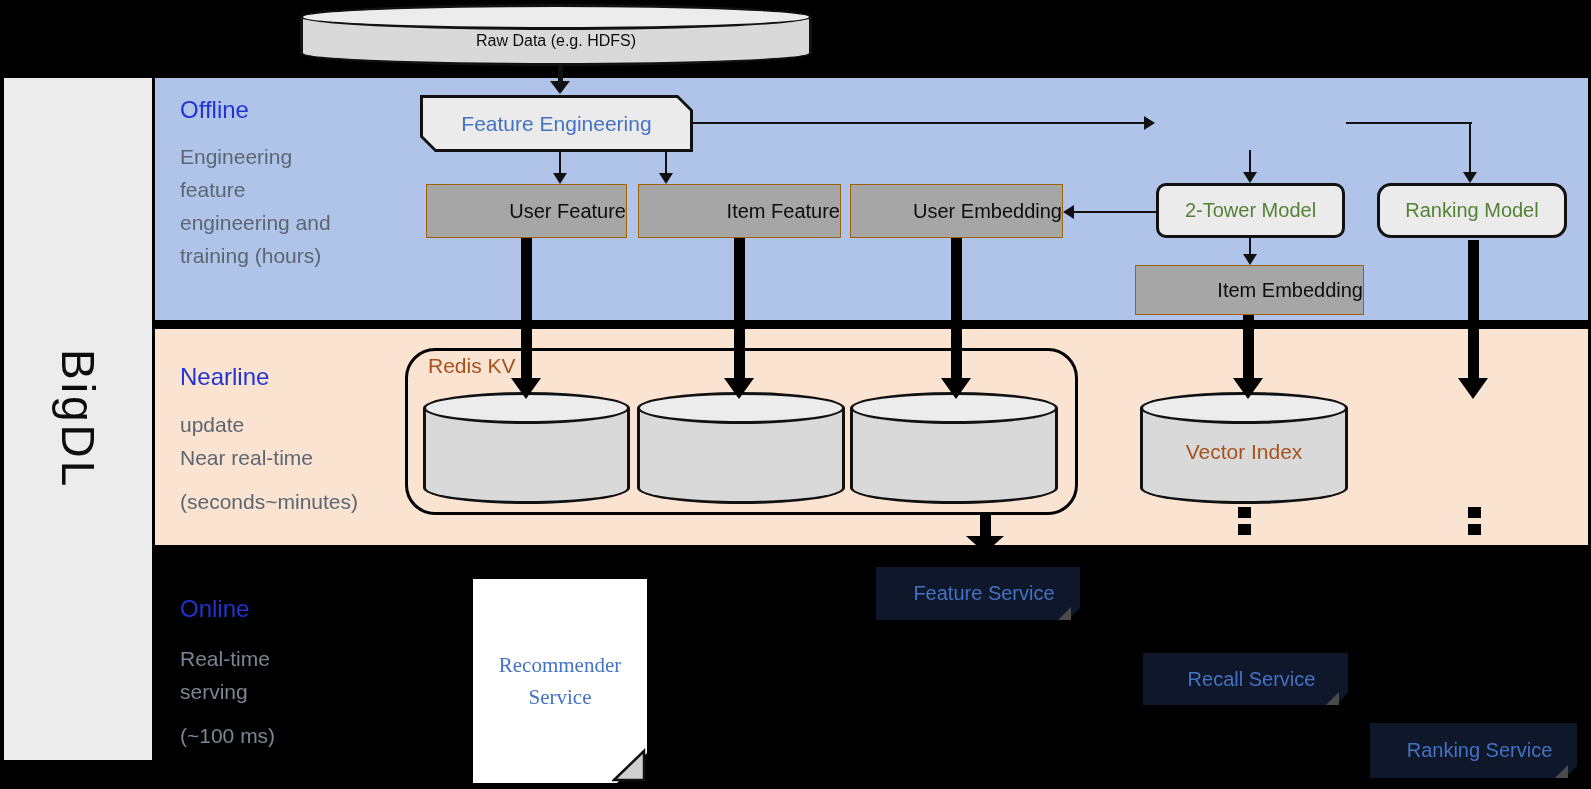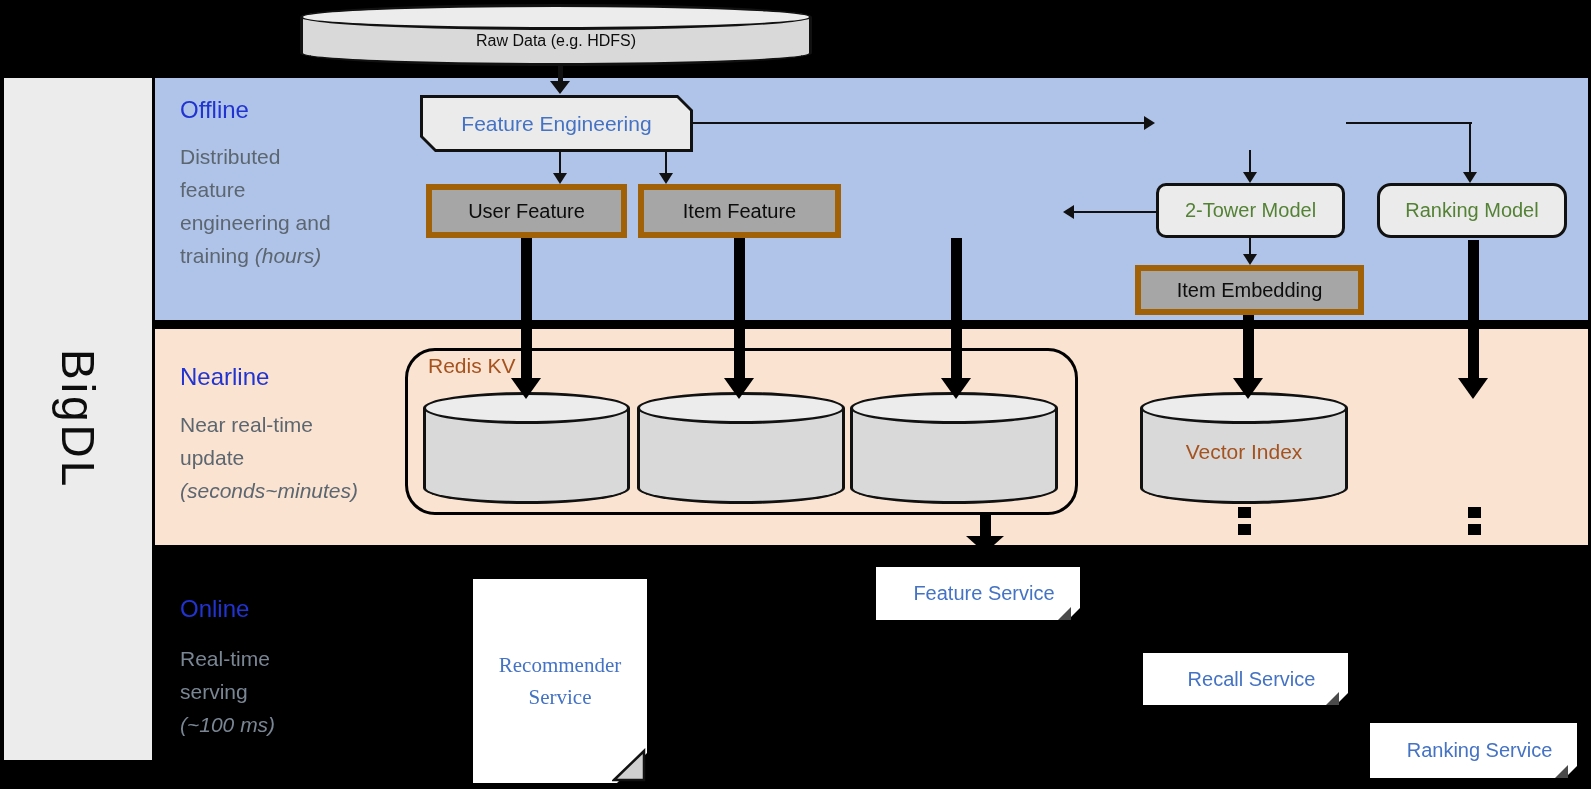--- a/index.html
+++ b/index.html
@@ -14,24 +14,24 @@
   .band-blue{top:78px;height:242px;background:#AFC4E8;}
   .band-peach{top:329px;height:216px;background:#FAE3D1;}
   
   .sidebar{position:absolute;left:4px;top:78px;width:148px;height:682px;background:#ECECEC;
     display:flex;align-items:center;justify-content:center;}
   .sidebar-text{writing-mode:vertical-rl;font-size:46px;letter-spacing:3px;color:#0d0d0d;}
   
   .sec-title{position:absolute;left:180px;font-size:24px;color:#2133D1;font-weight:500;}
   .sec-sub{position:absolute;left:180px;font-size:21px;line-height:33px;color:#5C6670;}
   .sec-sub.on-black{color:#7A8694;}
-  .it{font-style:italic;}
-  
-  .gbox{position:absolute;background:#A6A6A6;border:6px solid #a16207;
-    display:flex;align-items:center;justify-content:center;font-size:20px;color:#0d0d0d;}
+  .it{margin-top:11px;}
+  
+  .gbox{position:absolute;background:#A6A6A6;border:1px solid #a16207;
+    display:flex;align-items:center;justify-content:flex-end;font-size:20px;color:#0d0d0d;}
   .lbox{position:absolute;background:#EBEBEB;border:3px solid #111;
     display:flex;align-items:center;justify-content:center;font-size:20px;}
   .blue-t{color:#4472C4;}
   .green-t{color:#548235;}
   .brown-t{color:#A5521E;}
   
   .card-outer{position:absolute;background:#111;
     clip-path:polygon(0 0,calc(100% - 15px) 0,100% 15px,100% 100%,15px 100%,0 calc(100% - 15px));}
   .card-inner{position:absolute;left:3px;top:3px;right:3px;bottom:3px;background:#EBEBEB;
     clip-path:polygon(0 0,calc(100% - 13px) 0,100% 13px,100% 100%,13px 100%,0 calc(100% - 13px));
@@ -54,21 +54,21 @@
   .tri-down-L{border-left:15px solid transparent;border-right:15px solid transparent;border-top:21px solid #000;}
   .tri-down-XL{border-left:19px solid transparent;border-right:19px solid transparent;border-top:17px solid #000;}
   .tri-right-s{border-top:7px solid transparent;border-bottom:7px solid transparent;border-left:11px solid #111;}
   .tri-left-s{border-top:7px solid transparent;border-bottom:7px solid transparent;border-right:11px solid #111;}
   .sq{position:absolute;width:13px;height:11px;background:#000;}
   
   .redis-box{position:absolute;left:405px;top:348px;width:673px;height:167px;
     border:3.5px solid #000;border-radius:30px;}
   .redis-label{position:absolute;left:428px;top:354px;font-size:21px;}
   
-  .svc{position:absolute;background:#ffffff;display:flex;align-items:center;justify-content:center;
+  .svc{position:absolute;background:#0f172a;display:flex;align-items:center;justify-content:center;
     font-size:20px;clip-path:polygon(0 0,100% 0,100% calc(100% - 12px),calc(100% - 12px) 100%,0 100%);padding-left:12px;}
   .svc-fold{position:absolute;width:0;height:0;
     border-bottom:13px solid #4a4a4a;border-left:13px solid transparent;}
   .doc{position:absolute;left:473px;top:579px;width:174px;height:204px;background:#fff;
     clip-path:polygon(0 0,100% 0,100% calc(100% - 30px),calc(100% - 30px) 100%,0 100%);
     display:flex;align-items:center;justify-content:center;text-align:center;
     font-size:21px;line-height:32px;padding:0 10px;font-family:Liberation Serif, serif;}
 </style>
 </head>
 <body>
@@ -83,30 +83,30 @@
   </div>
 
   <div class="cylinder" style="left:300px;top:4px;width:512px;height:62px;--ry:13px">
     <div class="cyl-body"></div>
     <div class="cyl-top"></div>
     <div class="cyl-label" style="font-size:16px;color:#0d0d0d;transform:translateY(-18%);">Raw Data (e.g. HDFS)</div>
   </div>
 
   <div class="sec-title" style="top:96px;">Offline</div>
   <div class="sec-sub" style="top:140px;">
-    <div>Distributed</div>
+    <div>Engineering</div>
     <div>feature</div>
     <div>engineering and</div>
     <div><span>training </span><span class="it">(hours)</span></div>
   </div>
 
   <div class="sec-title" style="top:363px;">Nearline</div>
   <div class="sec-sub" style="top:408px;">
+    <div>update</div>
     <div>Near real-time</div>
-    <div>update</div>
     <div class="it">(seconds~minutes)</div>
   </div>
 
   <div class="sec-title" style="top:595px;">Online</div>
   <div class="sec-sub on-black" style="top:642px;">
     <div>Real-time</div>
     <div>serving</div>
     <div class="it">(~100 ms)</div>
   </div>
 
@@ -114,20 +114,23 @@
     <div class="card-inner blue-t">Feature Engineering</div>
   </div>
 
 
   <div class="gbox" style="left:426px;top:184px;width:201px;height:54px;">
     <span>User Feature</span>
   </div>
   <div class="gbox" style="left:638px;top:184px;width:203px;height:54px;">
     <span>Item Feature</span>
   </div>
+  <div class="gbox" style="left:850px;top:184px;width:213px;height:54px;">
+    <span>User Embedding</span>
+  </div>
 
   <div class="lbox green-t" style="left:1156px;top:183px;width:189px;height:55px;border-radius:10px;">
     <span>2-Tower Model</span>
   </div>
   <div class="lbox green-t" style="left:1377px;top:183px;width:190px;height:55px;border-radius:14px;">
     <span>Ranking Model</span>
   </div>
   <div class="gbox" style="left:1135px;top:265px;width:229px;height:50px;">
     <span>Item Embedding</span>
   </div>

